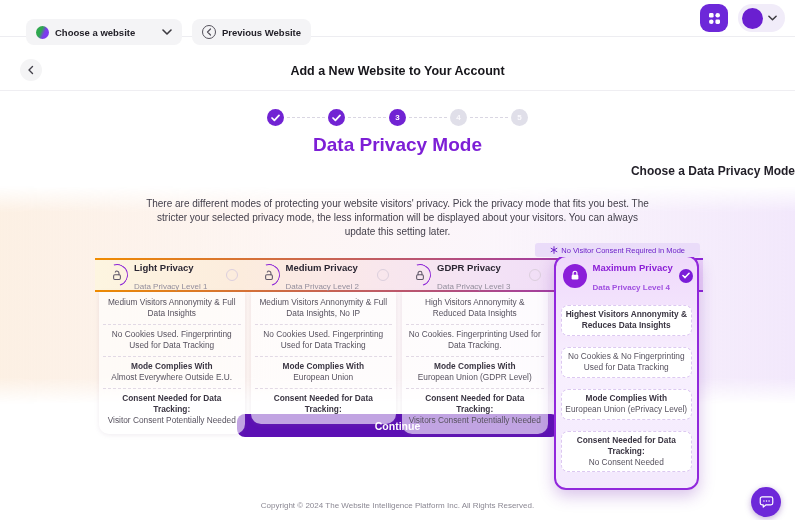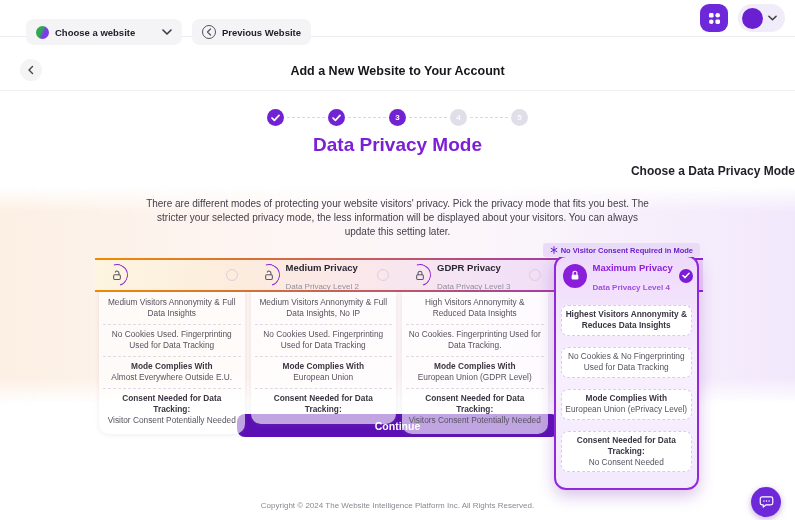--- a/index.html
+++ b/index.html
@@ -88,23 +88,23 @@
     font-size:12px; font-weight:700; color:#211e27;
   }
   .desc {
     position:absolute; top:197px; left:50%; transform:translateX(-50%);
     width:508px; text-align:center; font-size:10px; line-height:1.38; color:#44404c;
   }
 
   
   .badge {
     position:absolute; top:243px; right:95px; height:14px;
-    background:#eadcf9; border-radius:3px; padding:0 7px;
+    background:#eadcf9; border-radius:3px; padding:0 15px;
     display:flex; align-items:center; gap:3px;
-    font-size:7.5px; font-weight:700; color:#6d21c9; z-index:3;
+    font-size:7.5px; font-weight:400; color:#6d21c9; z-index:3;
   }
 
   
   .cards-wrap { position:absolute; left:99px; top:258px; width:600px; z-index:2; }
   .band {
     position:absolute; left:-4px; right:-4px; top:0; height:34px;
     background: linear-gradient(90deg,#fdf5e0,#fcecdd 24%,#f9e7ec 46%,#f3e2f6 66%,#ead2f8);
     border-style:solid; border-width:2px 0;
     border-image: linear-gradient(90deg,#f08c00,#8b23d6) 1;
   }
@@ -269,20 +269,24 @@
       <div class="card-head">
         <span class="lockwrap">
           <span class="arc"></span>
           <span class="lock-glyph">
             <svg width="12" height="13" viewBox="0 0 16 16">
                 <rect x="3.5" y="7" width="9" height="6.3" rx="1.6" fill="none" stroke="currentColor" stroke-width="1.4"></rect>
                 <path d="M10.6 7V4.7a2.6 2.6 0 0 0-4.9-1.2" fill="none" stroke="currentColor" stroke-width="1.4" stroke-linecap="round"></path>
               </svg>
           </span>
         </span>
+        <span class="head-texts">
+          <span class="card-title">Light Privacy</span>
+          <span class="card-sub">Data Privacy Level 1</span>
+        </span>
         <span class="radio"></span>
       </div>
       <div class="card-body">
         <div class="row">
             <span class="row-strong"></span>
             <span class="row-text">Medium Visitors Annonymity &amp; Full Data Insights</span>
           </div>
         <div class="row">
             <span class="row-strong"></span>
             <span class="row-text">No Cookies Used. Fingerprinting Used for Data Tracking</span>

